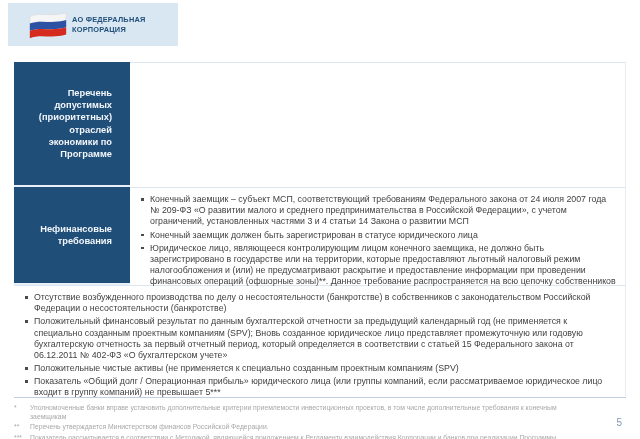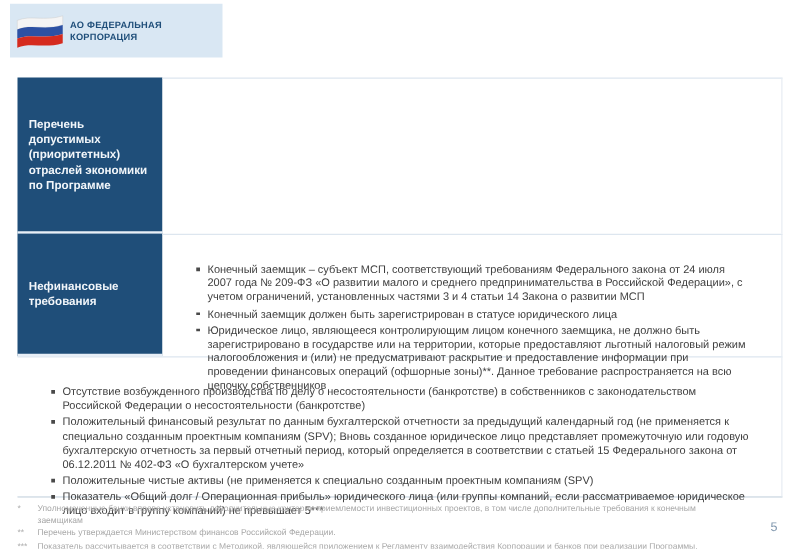--- a/index.html
+++ b/index.html
@@ -12,21 +12,21 @@
   }
   .slide { position: absolute; inset: 0; }
 
   
   .logo-block {
     position: absolute; left: 8px; top: 3px;
     width: 170px; height: 43px;
     background: #d9e7f3;
     display: flex; align-items: center;
     box-sizing: border-box;
-    padding: 2px 4px 2px 4px;
+    padding: 2px 4px 2px 20px;
   }
   .flag { width: 40px; height: 31px; flex: 0 0 auto; margin-right: 4px; }
   .org-name {
     color: #1f4e79; font-weight: bold;
     font-size: 7.4px; line-height: 1.3; letter-spacing: 0.2px;
     text-transform: uppercase;
   }
   .slide-title {
     position: absolute; left: 188px; top: 14px;
     color: #1f5c99; font-weight: bold; font-size: 15px;
@@ -37,34 +37,34 @@
   .req-table {
     position: absolute; left: 14px; top: 62px; width: 612px;
     border-bottom: 1px solid #c2cfdc;
   }
   .row { display: flex; }
   .cell-label {
     width: 116px; flex: 0 0 auto;
     background: #1f4e79;
     color: #f2f6fa; font-weight: bold; font-size: 9.3px; line-height: 1.3;
     display: flex; align-items: center;
-    box-sizing: border-box; padding: 4px 8px 4px 9px;
+    box-sizing: border-box; padding: 4px 18px 4px 9px; text-align: right;
   }
   .row:not(:last-child) .cell-label { border-bottom: 2px solid #e8eff7; }
   .cell-content {
     flex: 1 1 auto; background: #ffffff;
     box-sizing: border-box;
     border-top: 1px solid #dde6ef;
     border-right: 1px solid #e8edf3;
   }
   .r1 { height: 125px; }
   .r2 { height: 98px; }
   .r3 { height: 112px; }
 
-  .bullets { margin: 16px; padding: 4px 8px 4px 20px; list-style: none; }
+  .bullets { margin: 0; padding: 4px 8px 4px 20px; list-style: none; }
   .bullets li {
     position: relative;
     font-size: 8.8px; line-height: 1.27; color: #3f3f3f;
     margin: 2px 0;
   }
   .bullets li::before {
     content: "";
     position: absolute; left: -9px; top: 4px;
     width: 2.6px; height: 2.6px;
     background: #4a4a4a;

